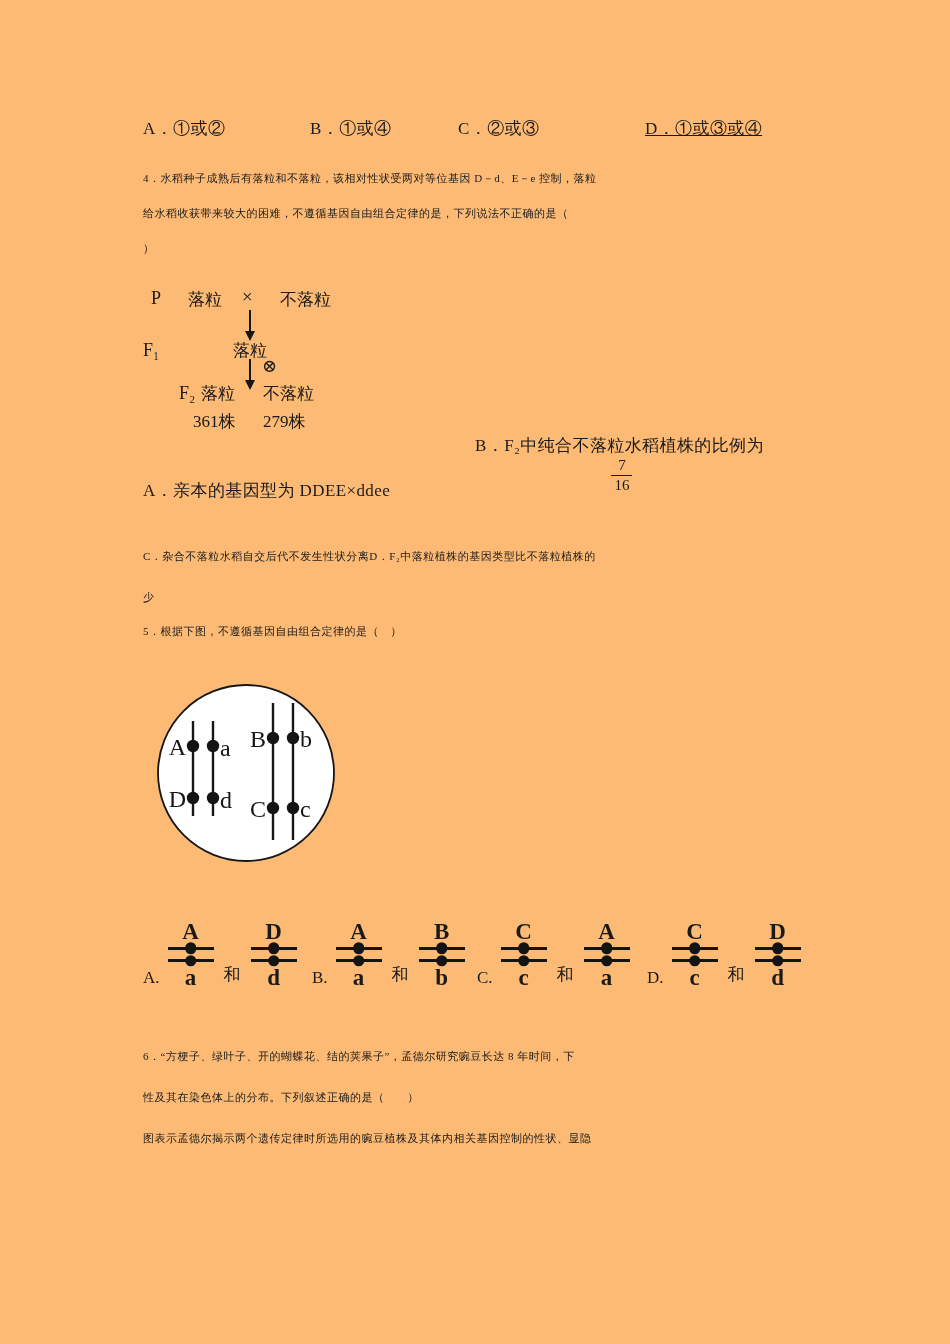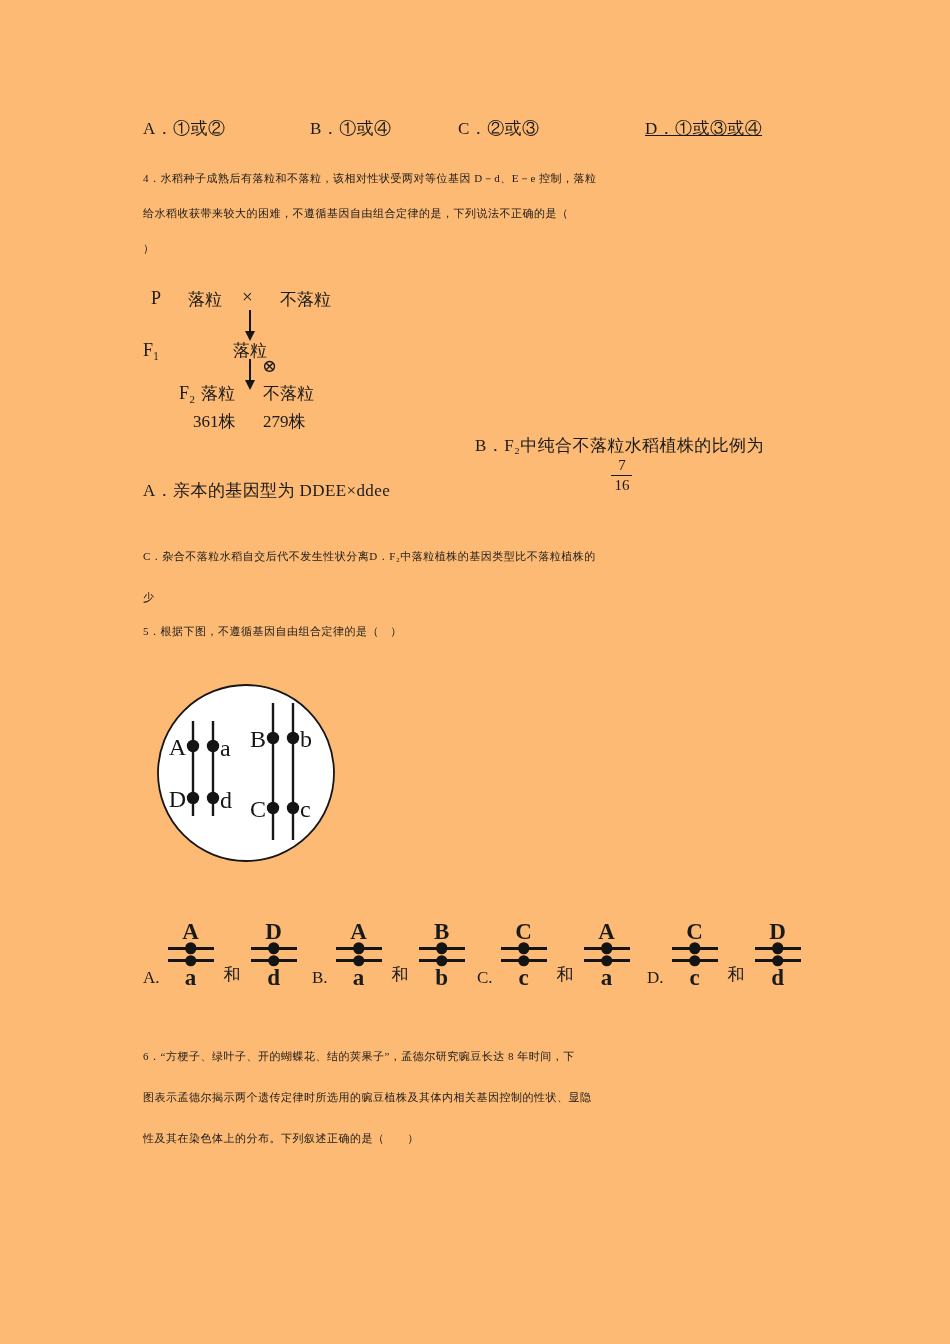--- a/index.html
+++ b/index.html
@@ -192,17 +192,17 @@
     <span class="pair">
       <span class="pair-letter">D</span>
       <span class="pair-line"></span>
       <span class="pair-line"></span>
       <span class="pair-letter">d</span>
     </span>
   </div>
 
   <div class="abs stem-block41" style="left:143px; top:1049px; width:690px;">
     <div class="stem">6．“方梗子、绿叶子、开的蝴蝶花、结的荚果子”，孟德尔研究豌豆长达 8 年时间，下</div>
+    <div class="stem">性及其在染色体上的分布。下列叙述正确的是（　　）</div>
     <div class="stem">图表示孟德尔揭示两个遗传定律时所选用的豌豆植株及其体内相关基因控制的性状、显隐</div>
-    <div class="stem">性及其在染色体上的分布。下列叙述正确的是（　　）</div>
   </div>
 
 </div>
 
 </body></html>

